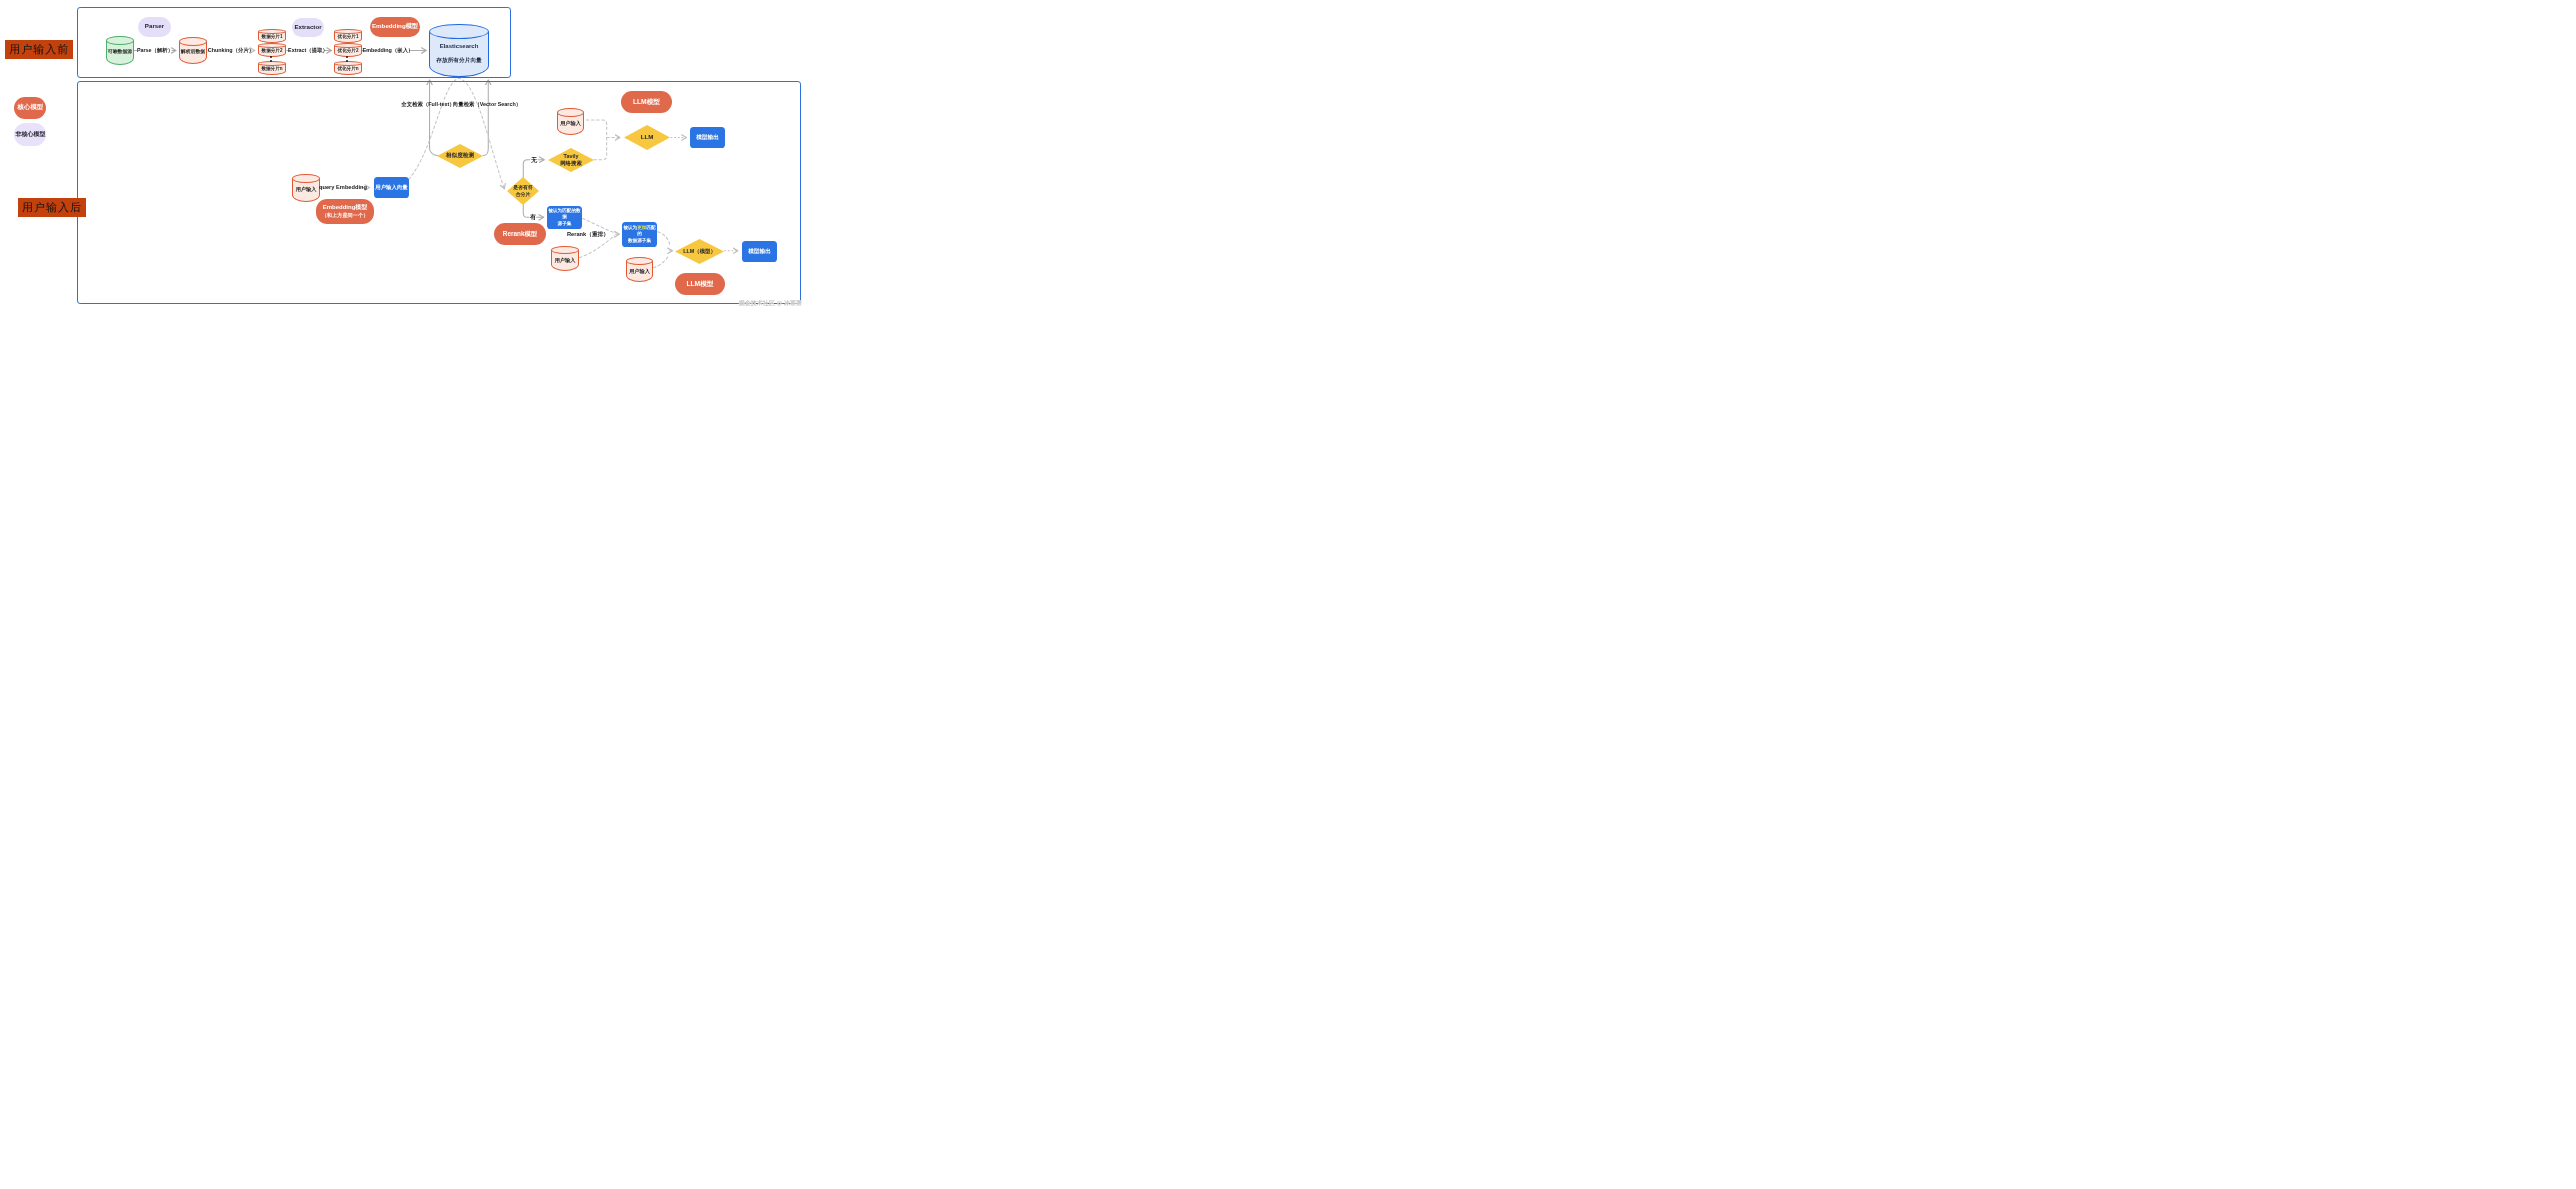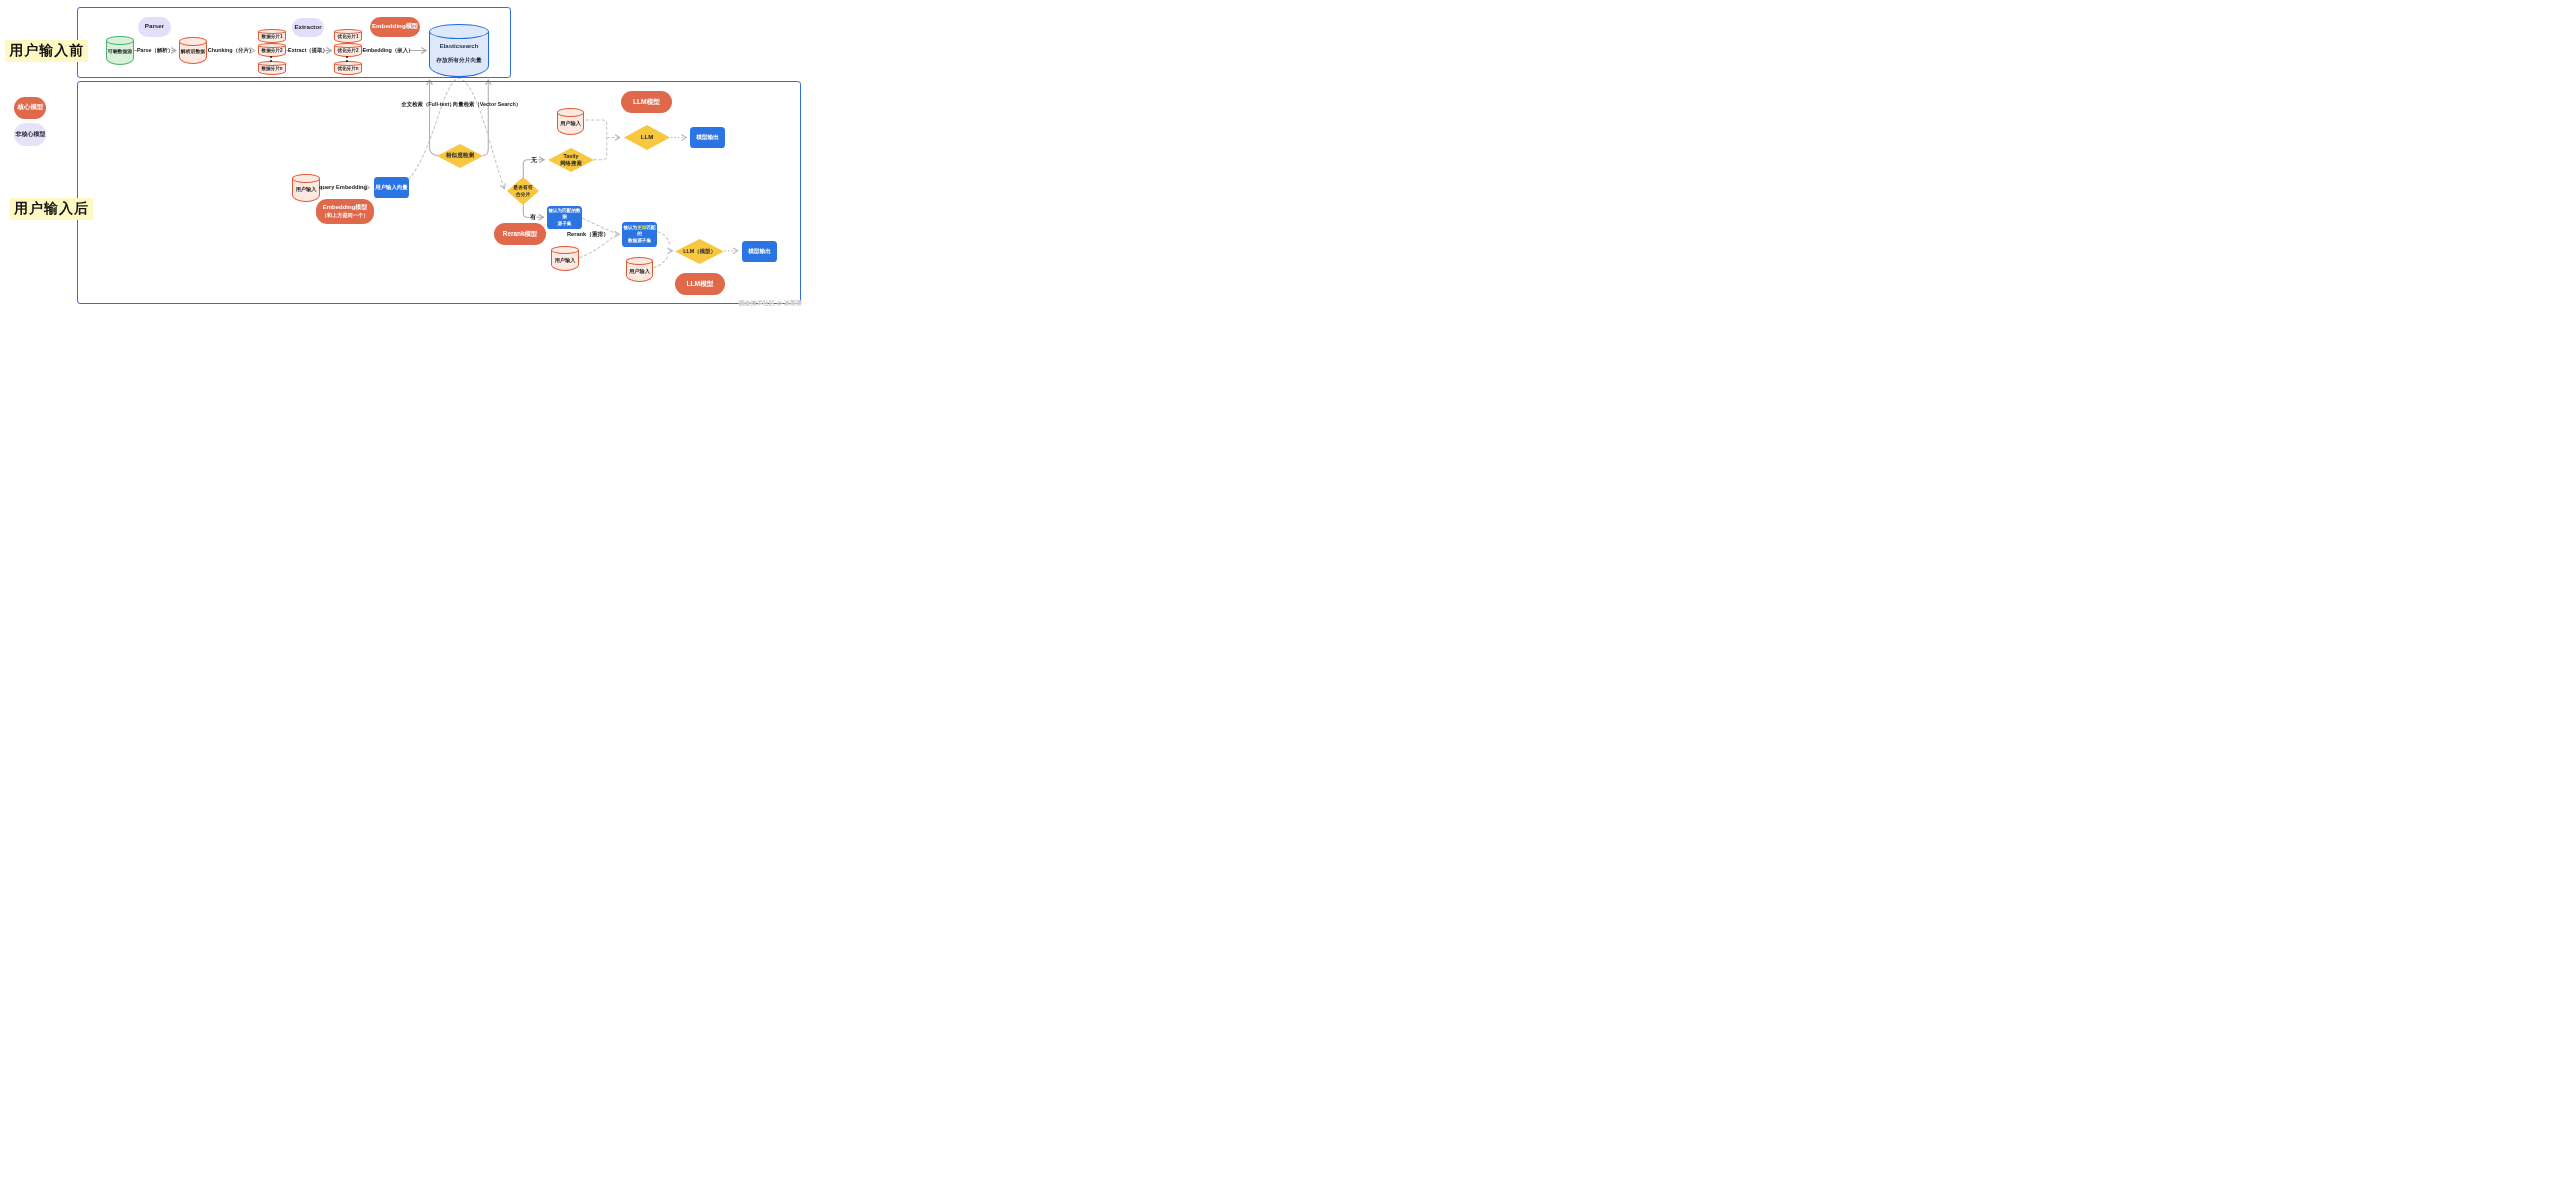--- a/index.html
+++ b/index.html
@@ -2,21 +2,21 @@
 <html style="font-size:8.2px"><head>
 <meta charset="utf-8">
 <style>
   * { box-sizing: border-box; margin: 0; padding: 0; }
   html,body { background:#ffffff; }
   body { font-family:"Liberation Sans","DejaVu Sans",sans-serif; }
   .canvas { position:relative; width:804px; height:309px; background:#fff; overflow:hidden; }
 
   .frame { position:absolute; border:1px solid #2E6FE0; border-radius:3.1px; background:transparent; }
 
-  .phase { position:absolute; background:#fef9c3; color:#141414; font-weight:700; font-size:14px;
+  .phase { position:absolute; background:#c2410c; color:#141414; font-weight:400; font-size:11px;
            letter-spacing:1px; padding:1.5px 4.1px 2.1px 4.1px; white-space:nowrap; }
 
   .pill { position:absolute; display:flex; align-items:center; justify-content:center;
           font-weight:700; border-radius:13.4px; white-space:nowrap; }
   .pill.core { background:#E0684B; color:#fff; font-size:6.4px; }
   .pill.noncore { background:#E7E1F9; color:#23232e; font-size:6px; }
 
   .bubble { position:absolute; display:flex; flex-direction:column; align-items:center; justify-content:center;
             font-weight:700; border-radius:11.3px; text-align:center; line-height:1.3; }
   .bubble.lav { background:#E4DEF9; color:#20242f; font-size:6.2px; }
@@ -103,21 +103,21 @@
       <path d="M1277,450 C1293,455 1299,467 1301,477"></path>
       <path d="M1269,520 C1284,515 1294,504 1299,495"></path>
       <path d="M1300,487 H1305" marker-end="url(#arrd)"></path>
     </g>
   </svg>
 
   <div class="frame" style="left:77px;top:6.7px;width:434px;height:71px"></div>
   <div class="frame" style="left:77px;top:81px;width:724px;height:223px"></div>
 
   <div class="phase" style="left:5.2px;top:40px">用户输入前</div>
-  <div class="phase" style="left:10px;top:198px">用户输入后</div>
+  <div class="phase" style="left:18px;top:198px">用户输入后</div>
 
   <div class="pill core" style="left:14.4px;top:97px;width:32px;height:21.6px">
     <span>核心模型</span>
   </div>
   <div class="pill noncore" style="left:14.4px;top:123px;width:32px;height:23px">
     <span>非核心模型</span>
   </div>
 
   <div class="cyl green" style="left:106px;top:36px;width:28px;height:29px;--ry:4.6px;--rb:7.2px">
     <i class="ctop"></i>

